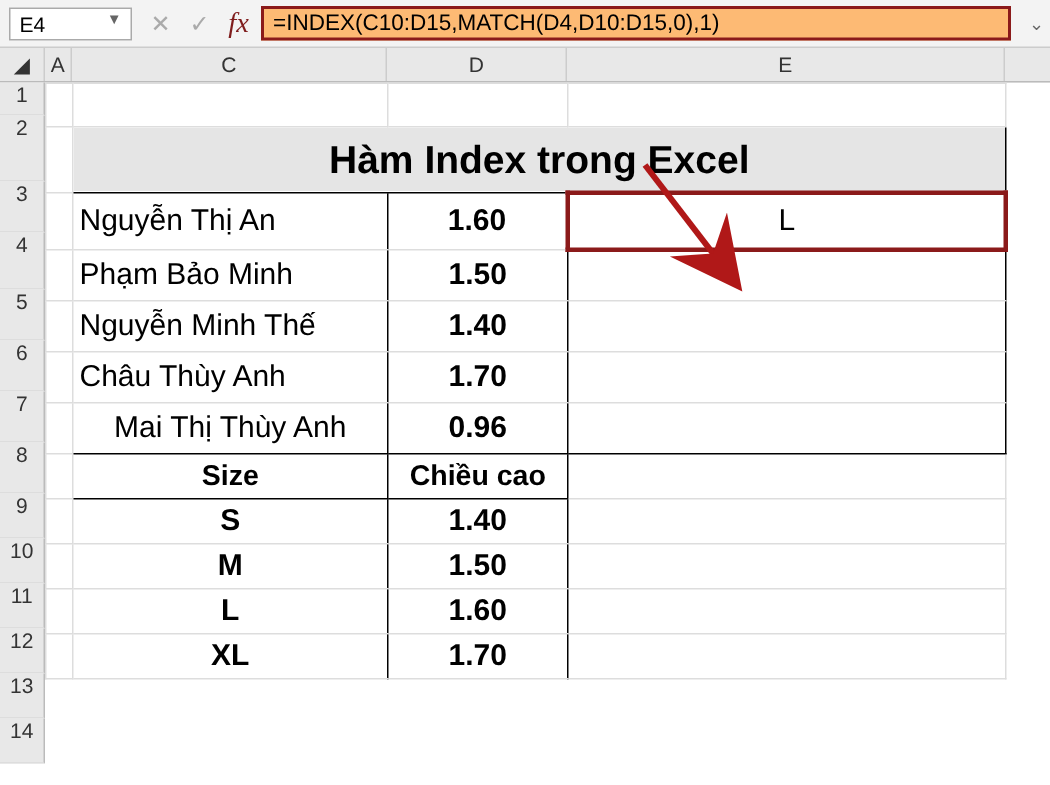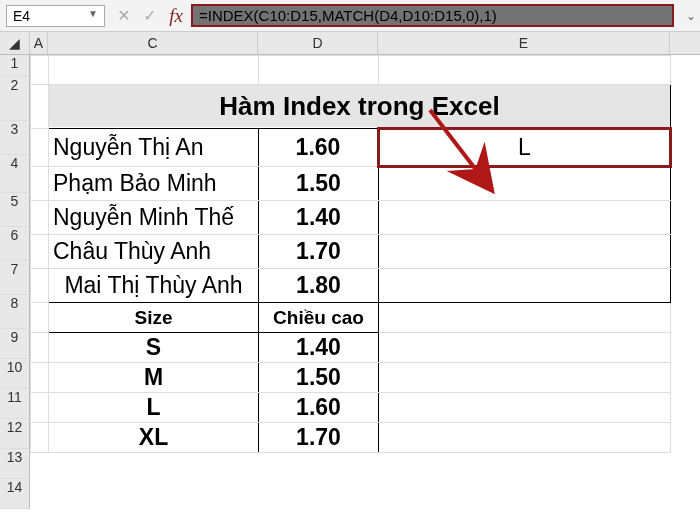--- a/index.html
+++ b/index.html
@@ -13,40 +13,40 @@
     position: relative;
   }
   .formula-bar {
     display: flex;
     align-items: center;
     border-bottom: 1px solid #ccc;
     background: #f3f3f3;
     height: 32px;
   }
   .name-box {
-    width: 99px;
+    width: 82px;
     background: #fff;
     border: 1px solid #aaa;
     margin: 3px 6px;
     padding: 2px 6px;
     font-size: 14px;
     display: flex;
     align-items: flex-start;
     justify-content: space-between;
   }
   .name-box .dd { color:#666; font-size:10px; }
   .fb-icons { display:flex; align-items:center; }
   .fb-icon {
     width: 26px; text-align:center; color:#aaa; font-size:16px;
   }
   .fx { color:#7f1d1d; font-style:italic; font-family: 'Times New Roman', serif; font-size:19px; }
   .formula-input-wrap {
     flex:1;
     border: 2px solid #8b1a1a;
-    background:#737373;
+    background:#fdba74;
     margin: 2px 8px 2px 2px;
     padding: 1px 6px;
     font-size: 15px;
     display:flex; align-items:center;
   }
   .fb-expand { width:18px; text-align:center; color:#666; font-size:12px; }
 
   .grid {
     position: relative;
     width: 700px;
@@ -81,21 +81,21 @@
   }
   .cells { position:relative; }
   table.sheet {
     border-collapse: collapse;
     table-layout: fixed;
     width: 640px;
   }
   table.sheet td {
     border: 1px solid #ddd;
     height: 29px;
-    font-size: 23px;
+    font-size: 20px;
     padding: 0 4px;
     vertical-align: middle;
     overflow:hidden;
   }
   .cA { width:18px; }
   .cC { width:210px; }
   .cD { width:120px; }
   .cE { width:292px; }
 
   
@@ -222,21 +222,21 @@
             </tr>
         <tr style="height:34px">
               <td></td>
           <td class="thick-lr thick-top">Châu Thùy Anh</td>
           <td class="thick-lr thick-top bold center">1.70</td>
           <td class="thick-lr thick-top"></td>
             </tr>
         <tr style="height:34px">
               <td></td>
           <td class="thick-lr thick-top thick-bottom">Mai Thị Thùy Anh</td>
-          <td class="thick-lr thick-top thick-bottom bold center">1.80</td>
+          <td class="thick-lr thick-top thick-bottom bold center">0.96</td>
           <td class="thick-lr thick-top thick-bottom"></td>
             </tr>
 
 
         <tr style="height:30px">
               <td></td>
           <td class="thick-border bold center" style="font-size:19px">Size</td>
           <td class="thick-border bold center" style="font-size:19px">Chiều cao</td>
           <td></td>
             </tr>

